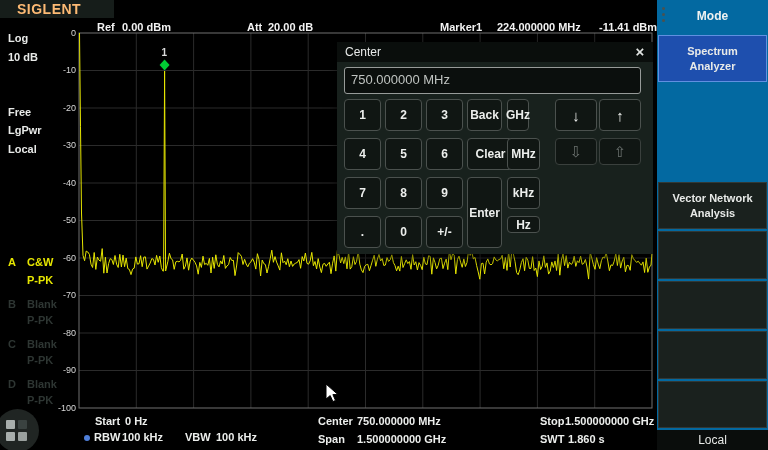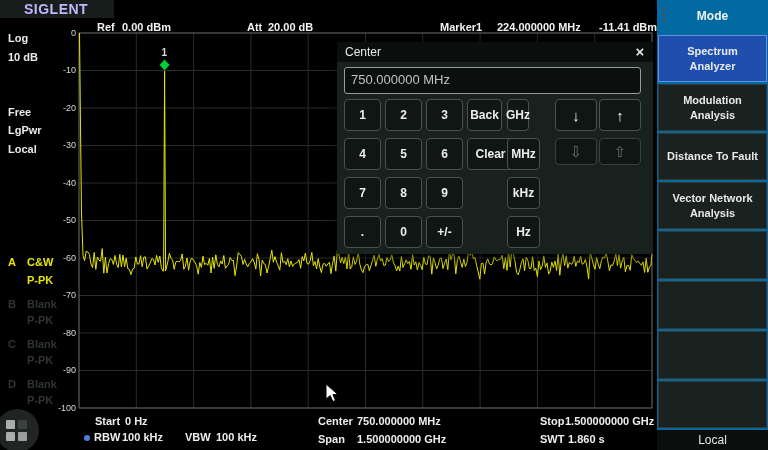--- a/index.html
+++ b/index.html
@@ -1,21 +1,21 @@
 <!DOCTYPE html>
 <html><head>
 <meta charset="utf-8">
 <style>
   html,body{margin:0;padding:0;background:#000;}
   #app{position:relative;width:768px;height:450px;background:#000;overflow:hidden;
        font-family:"Liberation Sans","DejaVu Sans",sans-serif;color:#f0f2f1;}
   .abs{position:absolute;}
   
   #logo-strip{left:0;top:0;width:114px;height:18px;background:#161d1a;}
-  #logo{left:24px;top:1px;font-size:14px;font-weight:bold;letter-spacing:.5px;color:#c4b5fd;}
+  #logo{left:17px;top:1px;font-size:14px;font-weight:bold;letter-spacing:.5px;color:#fdba74;}
   .tb{font-size:11px;font-weight:bold;color:#f2f2f2;white-space:nowrap;}
   
   #plot{left:0;top:0;pointer-events:none;}
   .ytick{width:32px;text-align:right;font-size:9px;color:#d8d8d8;}
   .lp{font-size:11px;font-weight:bold;color:#e8eae8;white-space:nowrap;}
   .lp-dim{color:#2e3633;}
   .lp-yel{color:#e6e600;}
   
   .bb{font-size:11px;font-weight:bold;color:#eceeec;white-space:nowrap;}
   #rbw-dot{width:6px;height:6px;border-radius:50%;background:#4f7fd9;}
@@ -169,40 +169,39 @@
     <div class="key" style="left:48px;top:96px;width:37px;height:32px">5</div>
     <div class="key" style="left:89px;top:96px;width:37px;height:32px">6</div>
     <div class="key" style="left:130px;top:96px;width:47px;height:32px">Clear</div>
     <div class="key" style="left:170px;top:96px;width:33px;height:32px">MHz</div>
     <div class="key arrow dim" style="left:218px;top:96px;width:42px;height:27px">⇩</div>
     <div class="key arrow dim" style="left:262px;top:96px;width:42px;height:27px">⇧</div>
 
     <div class="key" style="left:7px;top:135px;width:37px;height:32px">7</div>
     <div class="key" style="left:48px;top:135px;width:37px;height:32px">8</div>
     <div class="key" style="left:89px;top:135px;width:37px;height:32px">9</div>
+    <div class="key" style="left:130px;top:135px;width:35px;height:71px">Enter</div>
     <div class="key" style="left:170px;top:135px;width:33px;height:32px">kHz</div>
 
     <div class="key" style="left:7px;top:174px;width:37px;height:32px">.</div>
     <div class="key" style="left:48px;top:174px;width:37px;height:32px">0</div>
     <div class="key" style="left:89px;top:174px;width:37px;height:32px">+/-</div>
-    <div class="key" style="left:170px;top:174px;width:33px;height:32px">Hz</div>
+    <div class="key" style="left:170px;top:174px;width:33px;height:17px">Hz</div>
   </div>
 
   <div class="abs" id="sidebar">
     <div class="abs" id="mode-hdr">
       <div class="abs" id="mode-dots">
           <i></i>
           <i></i>
           <i></i>
         </div>
       <div class="abs" id="mode-label">Mode</div>
     </div>
     <div class="sb-slot sb-btn sb-active" style="top:35px;height:47px">Spectrum Analyzer</div>
-    <div class="sb-slot sb-btn" style="top:84px;height:47px">Modulation Analysis</div>
-    <div class="sb-slot sb-btn" style="top:133px;height:47px">Distance To Fault</div>
     <div class="sb-slot sb-btn" style="top:182px;height:47px">Vector Network Analysis</div>
     <div class="sb-slot" style="top:231px;height:48px"></div>
     <div class="sb-slot" style="top:281px;height:48px"></div>
     <div class="sb-slot" style="top:331px;height:48px"></div>
     <div class="sb-slot" style="top:381px;height:47px"></div>
     <div class="abs" id="local-bar">Local</div>
   </div>
 
   <svg class="abs" id="cursor" width="16" height="22">
     <polygon points="1,1 1,16 5.2,12.6 7.9,18.6 10.5,17.4 7.9,11.6 13,11.6" fill="#ffffff" stroke="#000" stroke-width="1"></polygon>

